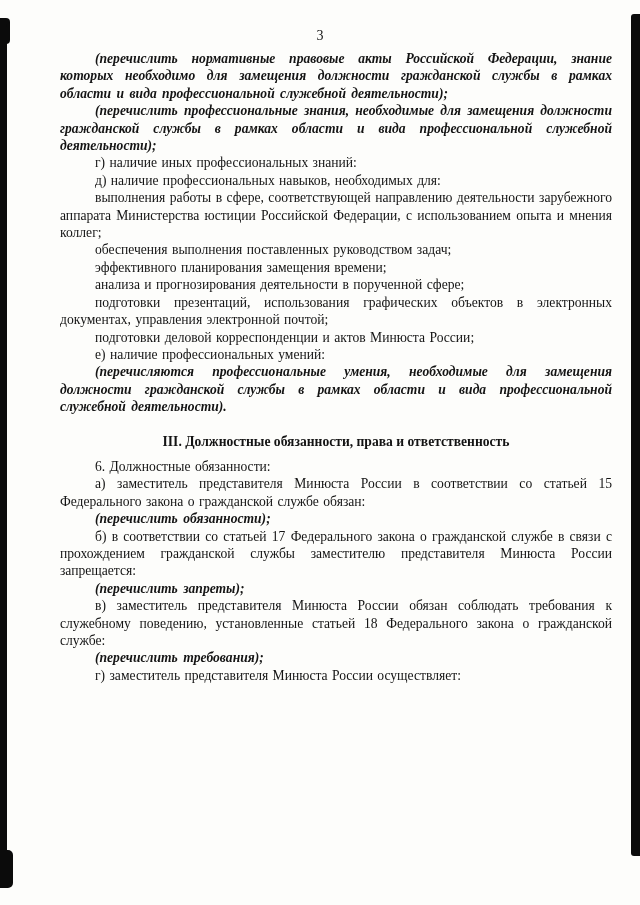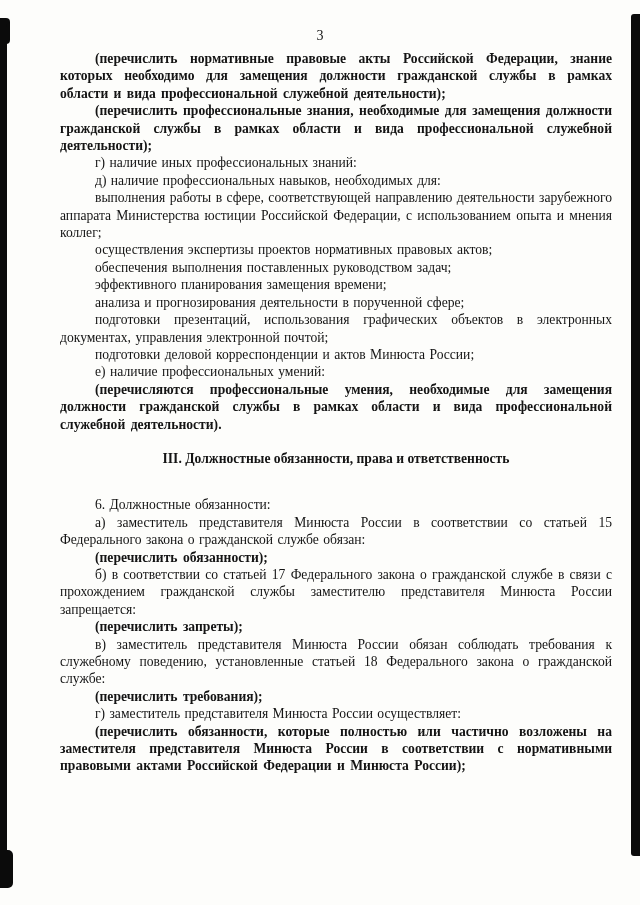--- a/index.html
+++ b/index.html
@@ -38,28 +38,29 @@
   .para {
     margin: 0;
     font-size: 13.6px;
     line-height: 17.4px;
     text-align: justify;
     text-indent: 35px;
     color: #141414;
     word-spacing: 1px;
   }
   .para.italic {
+    font-style: italic;
     font-weight: bold;
     word-spacing: 2px;
   }
   .para.heading {
     font-weight: bold;
     text-align: center;
     text-indent: 0;
-    margin: 17px 0 29px 0;
+    margin: 17px 0 8px 0;
     word-spacing: 0;
   }
   
   .artifact {
     position: absolute;
     background: #0b0b0b;
   }
   .artifact.left-bar {
     left: 0;
     top: 24px;
@@ -95,38 +96,36 @@
 <div class="page">
 
   <div class="page-number">3</div>
 
   <div class="content">
     <p class="para italic">(перечислить нормативные правовые акты Российской Федерации, знание которых необходимо для замещения должности гражданской службы в рамках области и вида профессиональной служебной деятельности);</p>
     <p class="para italic">(перечислить профессиональные знания, необходимые для замещения должности гражданской службы в рамках области и вида профессиональной служебной деятельности);</p>
     <p class="para normal">г) наличие иных профессиональных знаний:</p>
     <p class="para normal">д) наличие профессиональных навыков, необходимых для:</p>
     <p class="para normal">выполнения работы в сфере, соответствующей направлению деятельности зарубежного аппарата Министерства юстиции Российской Федерации, с использованием опыта и мнения коллег;</p>
-    <p class="para normal">осуществления экспертизы проектов нормативных правовых актов;</p>
     <p class="para normal">обеспечения выполнения поставленных руководством задач;</p>
     <p class="para normal">эффективного планирования замещения времени;</p>
     <p class="para normal">анализа и прогнозирования деятельности в порученной сфере;</p>
     <p class="para normal">подготовки презентаций, использования графических объектов в электронных документах, управления электронной почтой;</p>
     <p class="para normal">подготовки деловой корреспонденции и актов Минюста России;</p>
     <p class="para normal">е) наличие профессиональных умений:</p>
     <p class="para italic">(перечисляются профессиональные умения, необходимые для замещения должности гражданской службы в рамках области и вида профессиональной служебной деятельности).</p>
     <p class="para heading">III. Должностные обязанности, права и ответственность</p>
     <p class="para normal">6. Должностные обязанности:</p>
     <p class="para normal">а) заместитель представителя Минюста России в соответствии со статьей 15 Федерального закона о гражданской службе обязан:</p>
     <p class="para italic">(перечислить обязанности);</p>
     <p class="para normal">б) в соответствии со статьей 17 Федерального закона о гражданской службе в связи с прохождением гражданской службы заместителю представителя Минюста России запрещается:</p>
     <p class="para italic">(перечислить запреты);</p>
     <p class="para normal">в) заместитель представителя Минюста России обязан соблюдать требования к служебному поведению, установленные статьей 18 Федерального закона о гражданской службе:</p>
     <p class="para italic">(перечислить требования);</p>
     <p class="para normal">г) заместитель представителя Минюста России осуществляет:</p>
-    <p class="para italic">(перечислить обязанности, которые полностью или частично возложены на заместителя представителя Минюста России в соответствии с нормативными правовыми актами Российской Федерации и Минюста России);</p>
   </div>
 
   <div class="artifact left-blob-top"></div>
   <div class="artifact left-bar"></div>
   <div class="artifact left-blob-bottom"></div>
   <div class="artifact right-bar"></div>
 
 </div>
 
 </body></html>

